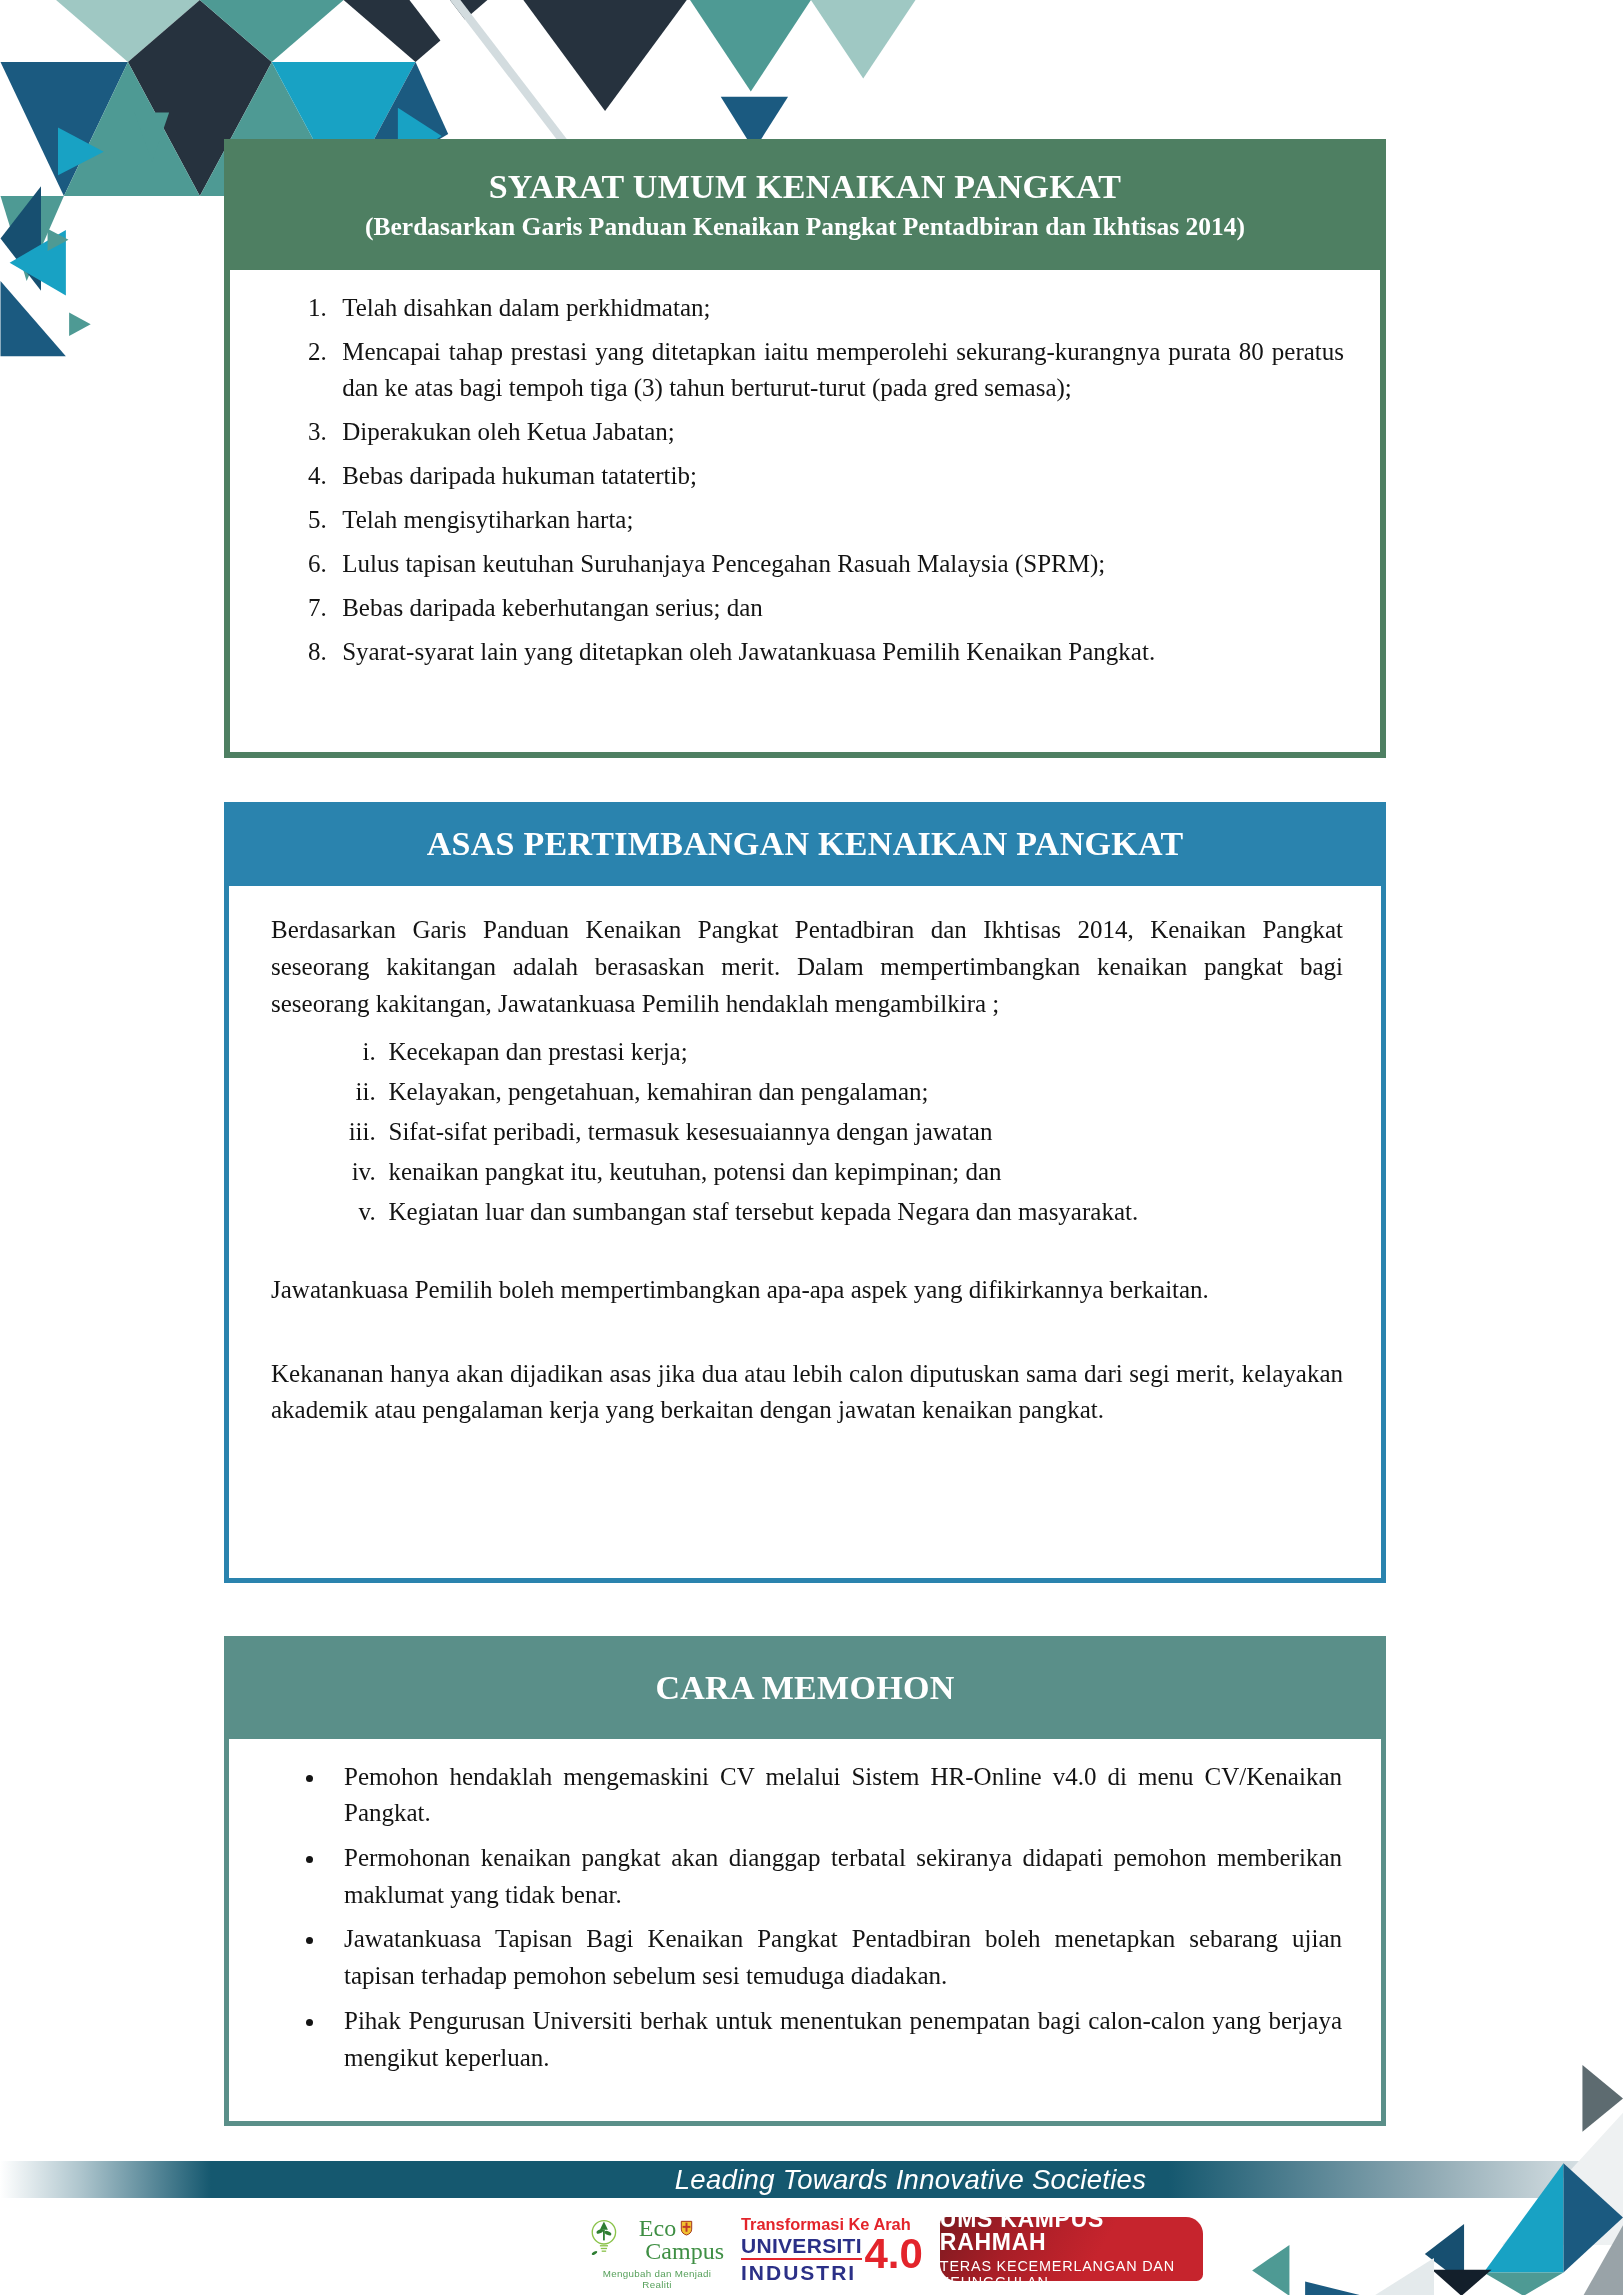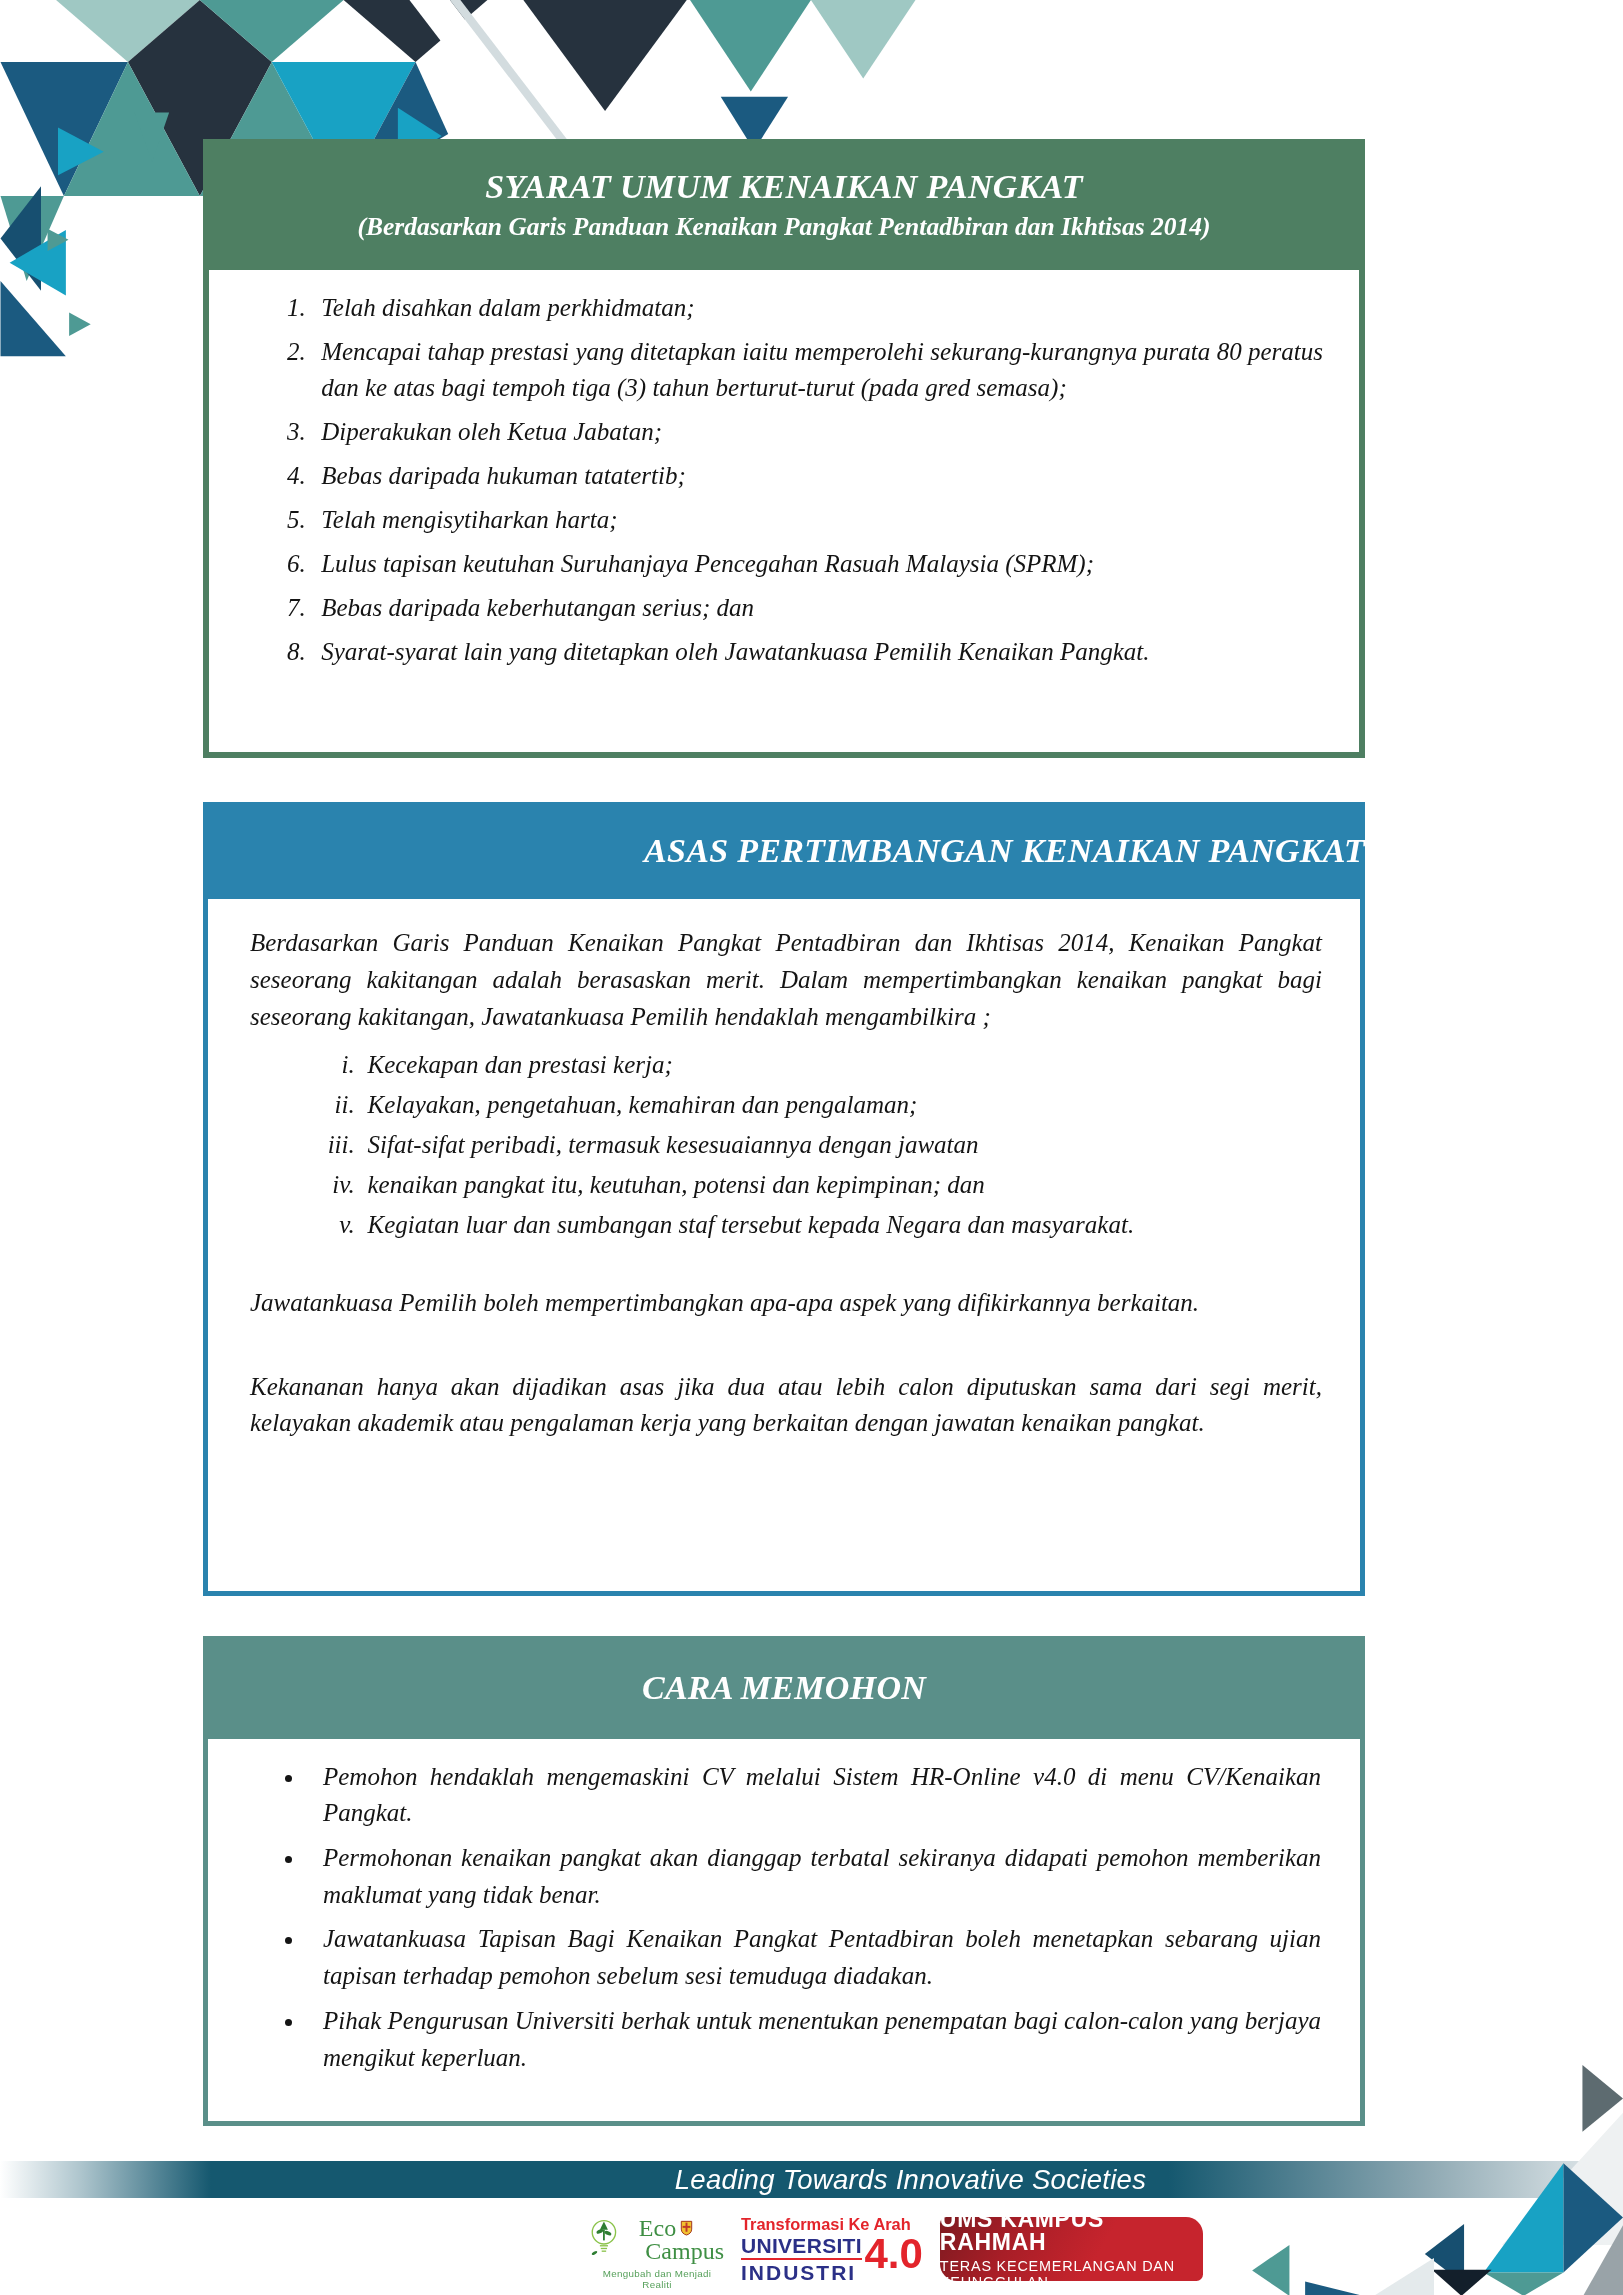--- a/index.html
+++ b/index.html
@@ -9,28 +9,28 @@
 
   
   .mosaic-tl{position:absolute;left:0;top:0;width:916px;height:366px;z-index:3;}
   .mosaic-br{position:absolute;left:1243px;top:2029px;width:380px;height:267px;z-index:6;}
   .f-teal{fill:#4e9a94}.f-seafoam{fill:#9fc8c3}.f-slate{fill:#26323e}
   .f-steel{fill:#1b5a80}.f-cyan{fill:#18a2c4}.f-white{fill:#ffffff}
   .f-grayedge{fill:#d3dcdf}.f-darkgray{fill:#5d6b70}.f-lightwedge{fill:#eef1f2}
   .f-navy2{fill:#174f70}.f-black{fill:#131f2b}.f-lightgray{fill:#e4eaec}.f-gray{fill:#99a3a8}
 
   
-  .section{position:absolute;left:203px;width:1162px;z-index:4;box-sizing:border-box;font-style:italic;}
+  .section{position:absolute;left:224px;width:1162px;z-index:4;box-sizing:border-box;}
   #sec-syarat{top:139px;}
   #sec-asas{top:802px;}
   #sec-cara{top:1636px;}
   .sec-header{background:var(--accent);color:#ffffff;display:flex;flex-direction:column;
               justify-content:center;align-items:center;text-align:center;box-sizing:border-box;}
   #sec-syarat .sec-header{height:131px;gap:9.2px;}
-  #sec-asas  .sec-header{height:97px;align-items:flex-end;}
+  #sec-asas  .sec-header{height:84px;}
   #sec-cara  .sec-header{height:103px;}
   .sec-title{font-size:34px;font-weight:700;line-height:1.05;margin:0;letter-spacing:0.3px;}
   .sec-subtitle{font-size:25.5px;font-weight:700;line-height:1.05;margin:0;}
   .sec-body{background:#ffffff;border:6.5px solid var(--accent);border-top:none;box-sizing:border-box;}
   #sec-asas .sec-body,#sec-cara .sec-body{border-width:5.2px;}
   #sec-syarat .sec-body{height:488px;padding:19.6px 36px 15.7px 26px;}
   #sec-asas  .sec-body{height:697px;padding:26px 38px 15.7px 42px;}
   #sec-cara  .sec-body{height:387px;padding:19.6px 39px 10.5px 34px;}
 
   .body-text{font-size:25px;line-height:1.47;text-align:justify;}

